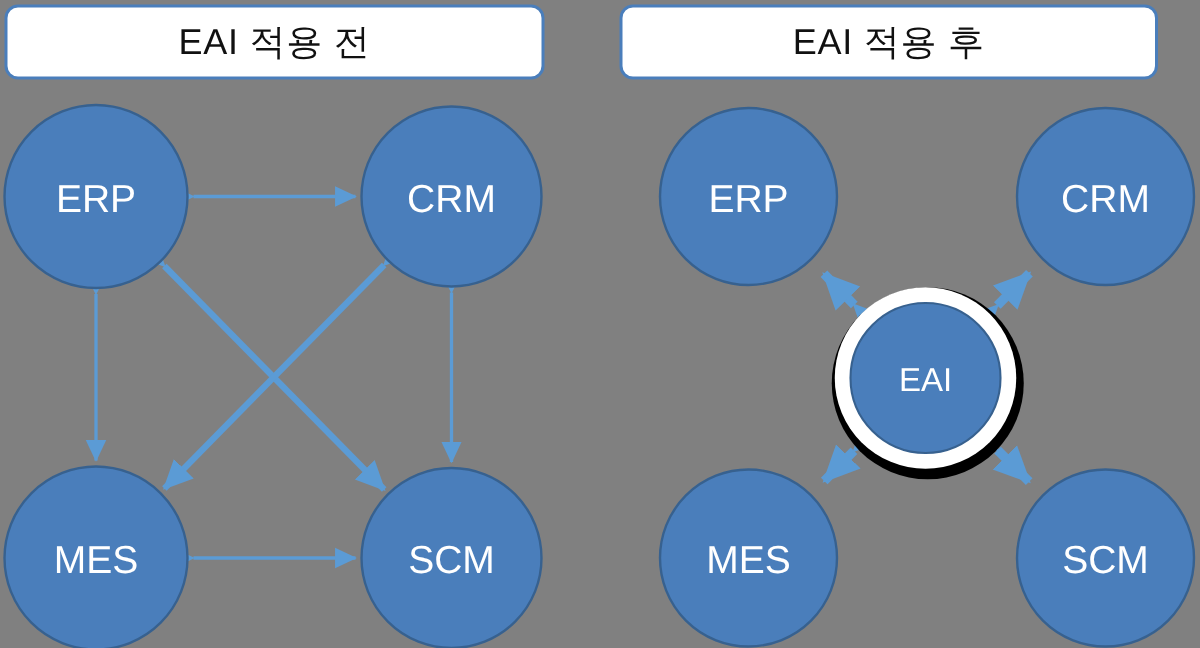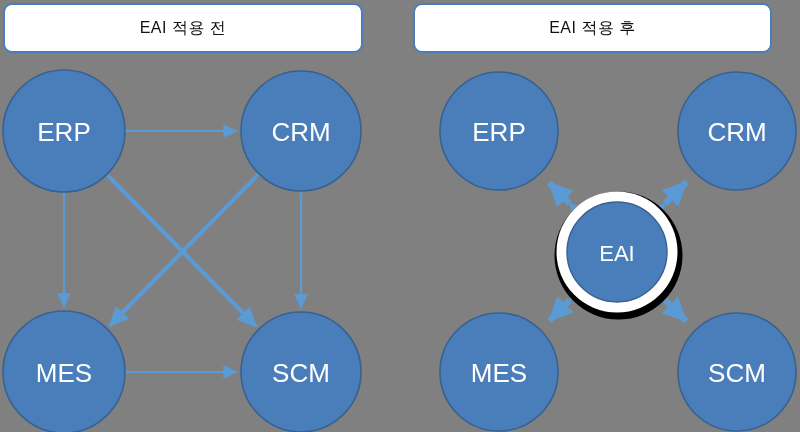--- a/index.html
+++ b/index.html
@@ -18,21 +18,21 @@
   .panel-title {
     position: absolute;
     box-sizing: border-box;
     background: #ffffff;
     border: 2px solid #4A7EBB;
     border-radius: 9px;
     display: flex;
     align-items: center;
     justify-content: center;
     color: #111111;
-    font-size: 16px;
+    font-size: 24px;
     letter-spacing: 0.5px;
     white-space: nowrap;
   }
   #title-left  { left: 3px;   top: 3px; width: 360px; height: 50px; }
   #title-right { left: 413px; top: 3px; width: 359px; height: 50px; }
 
   svg.diagram {
     position: absolute;
     left: 0;
     top: 0;

